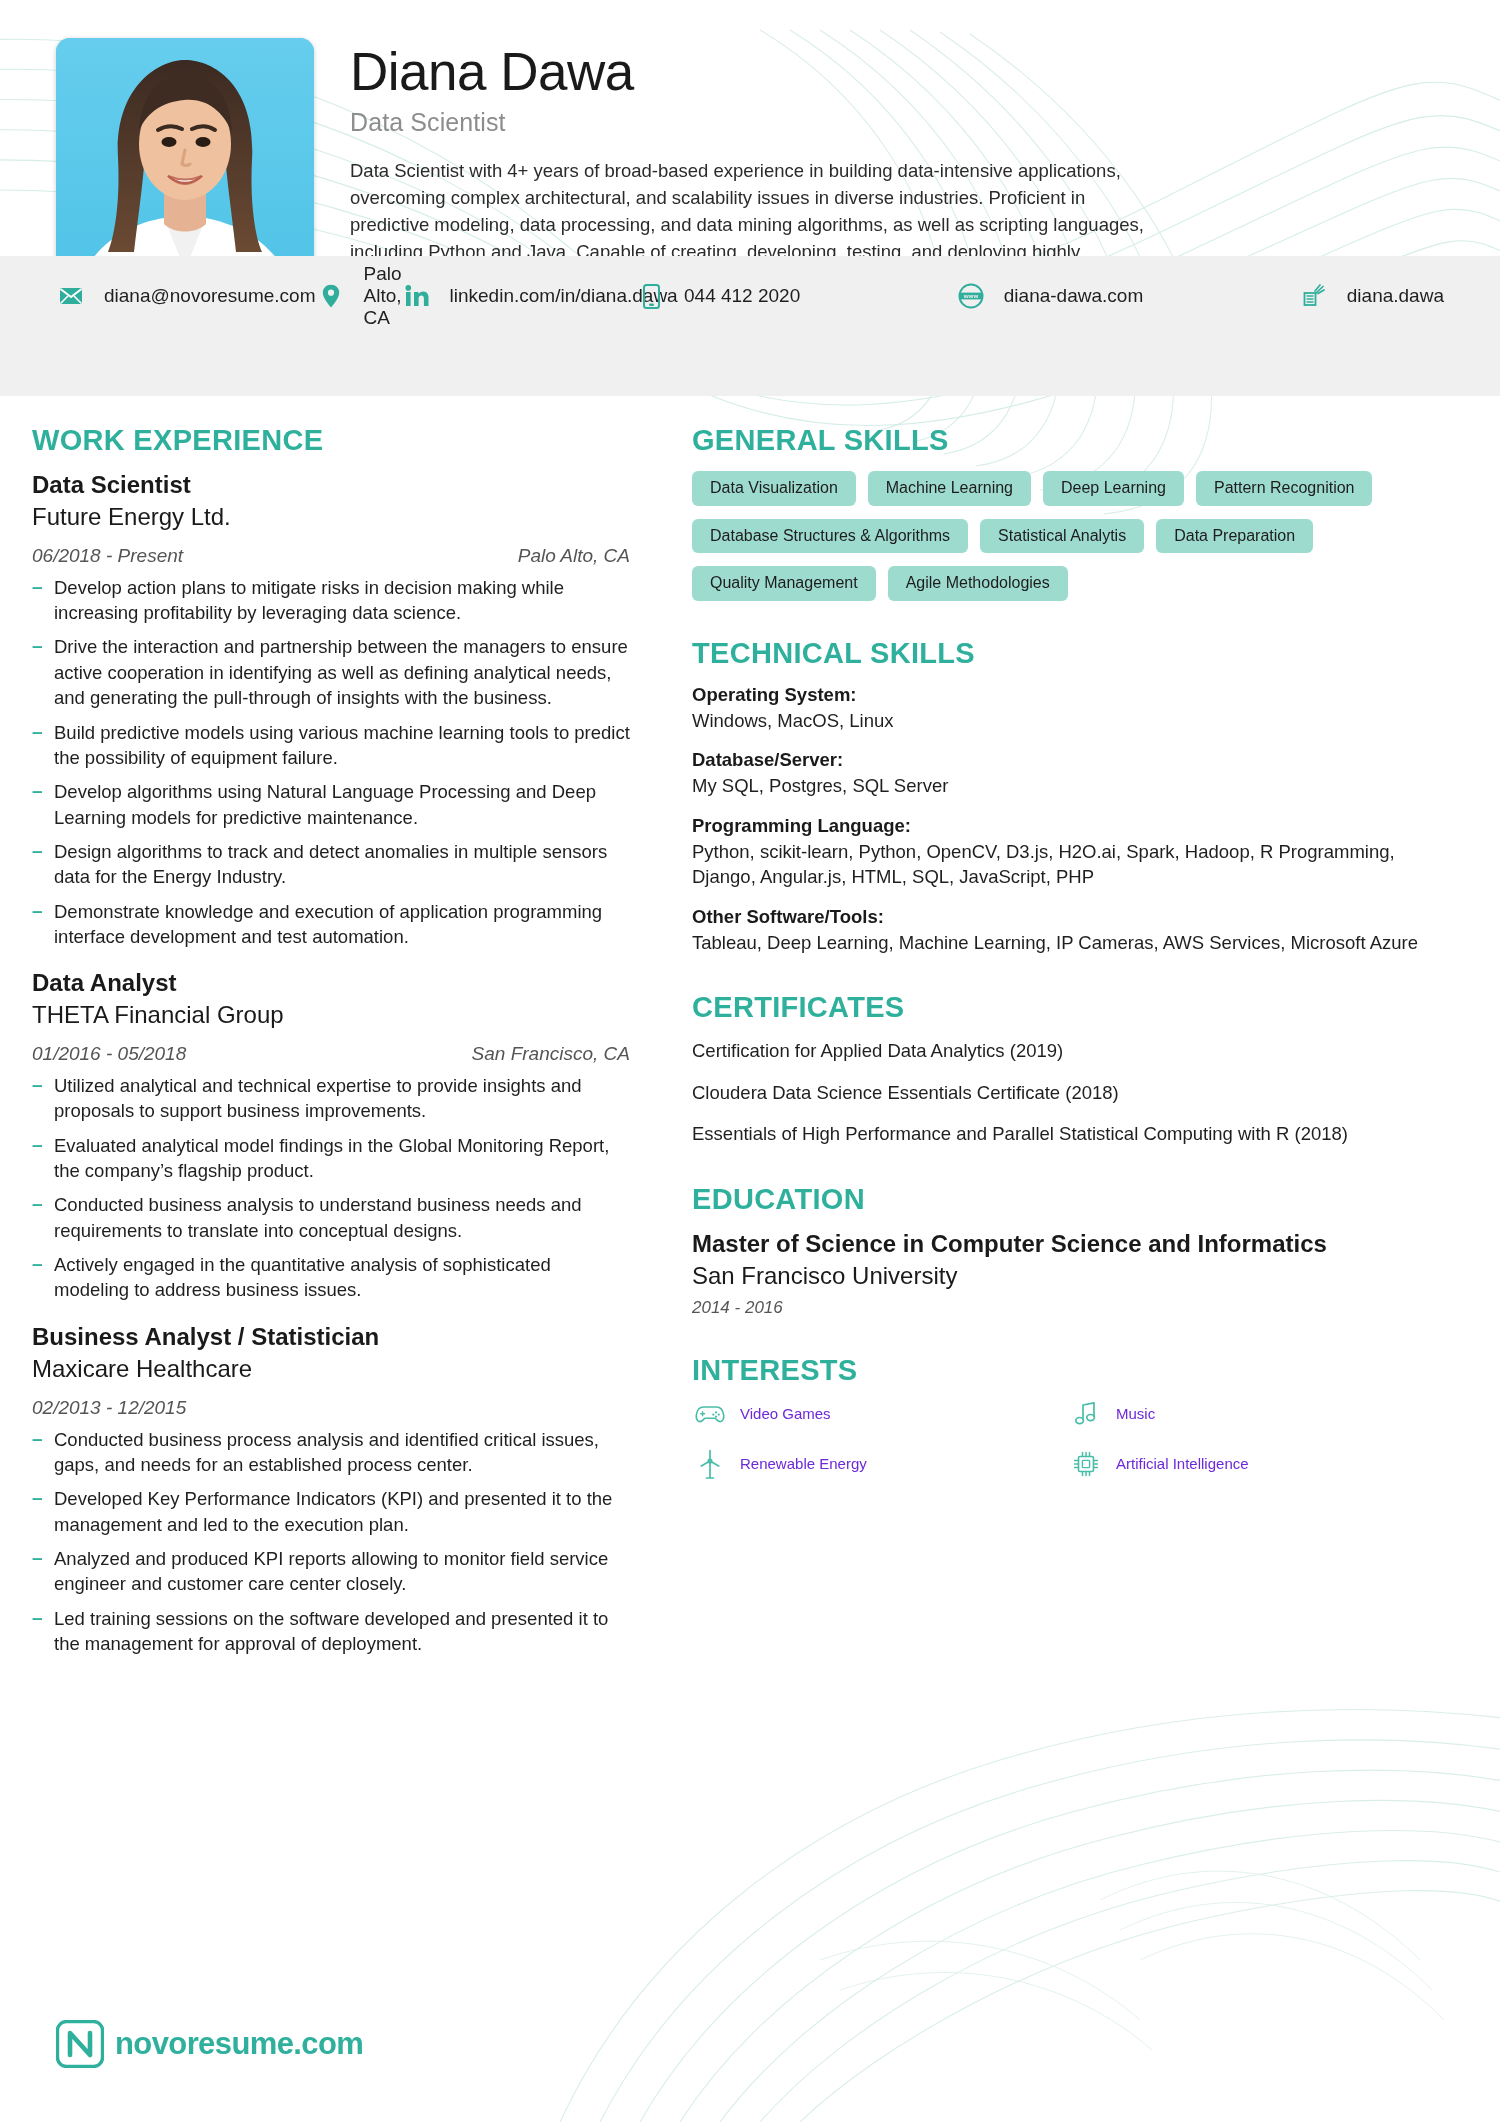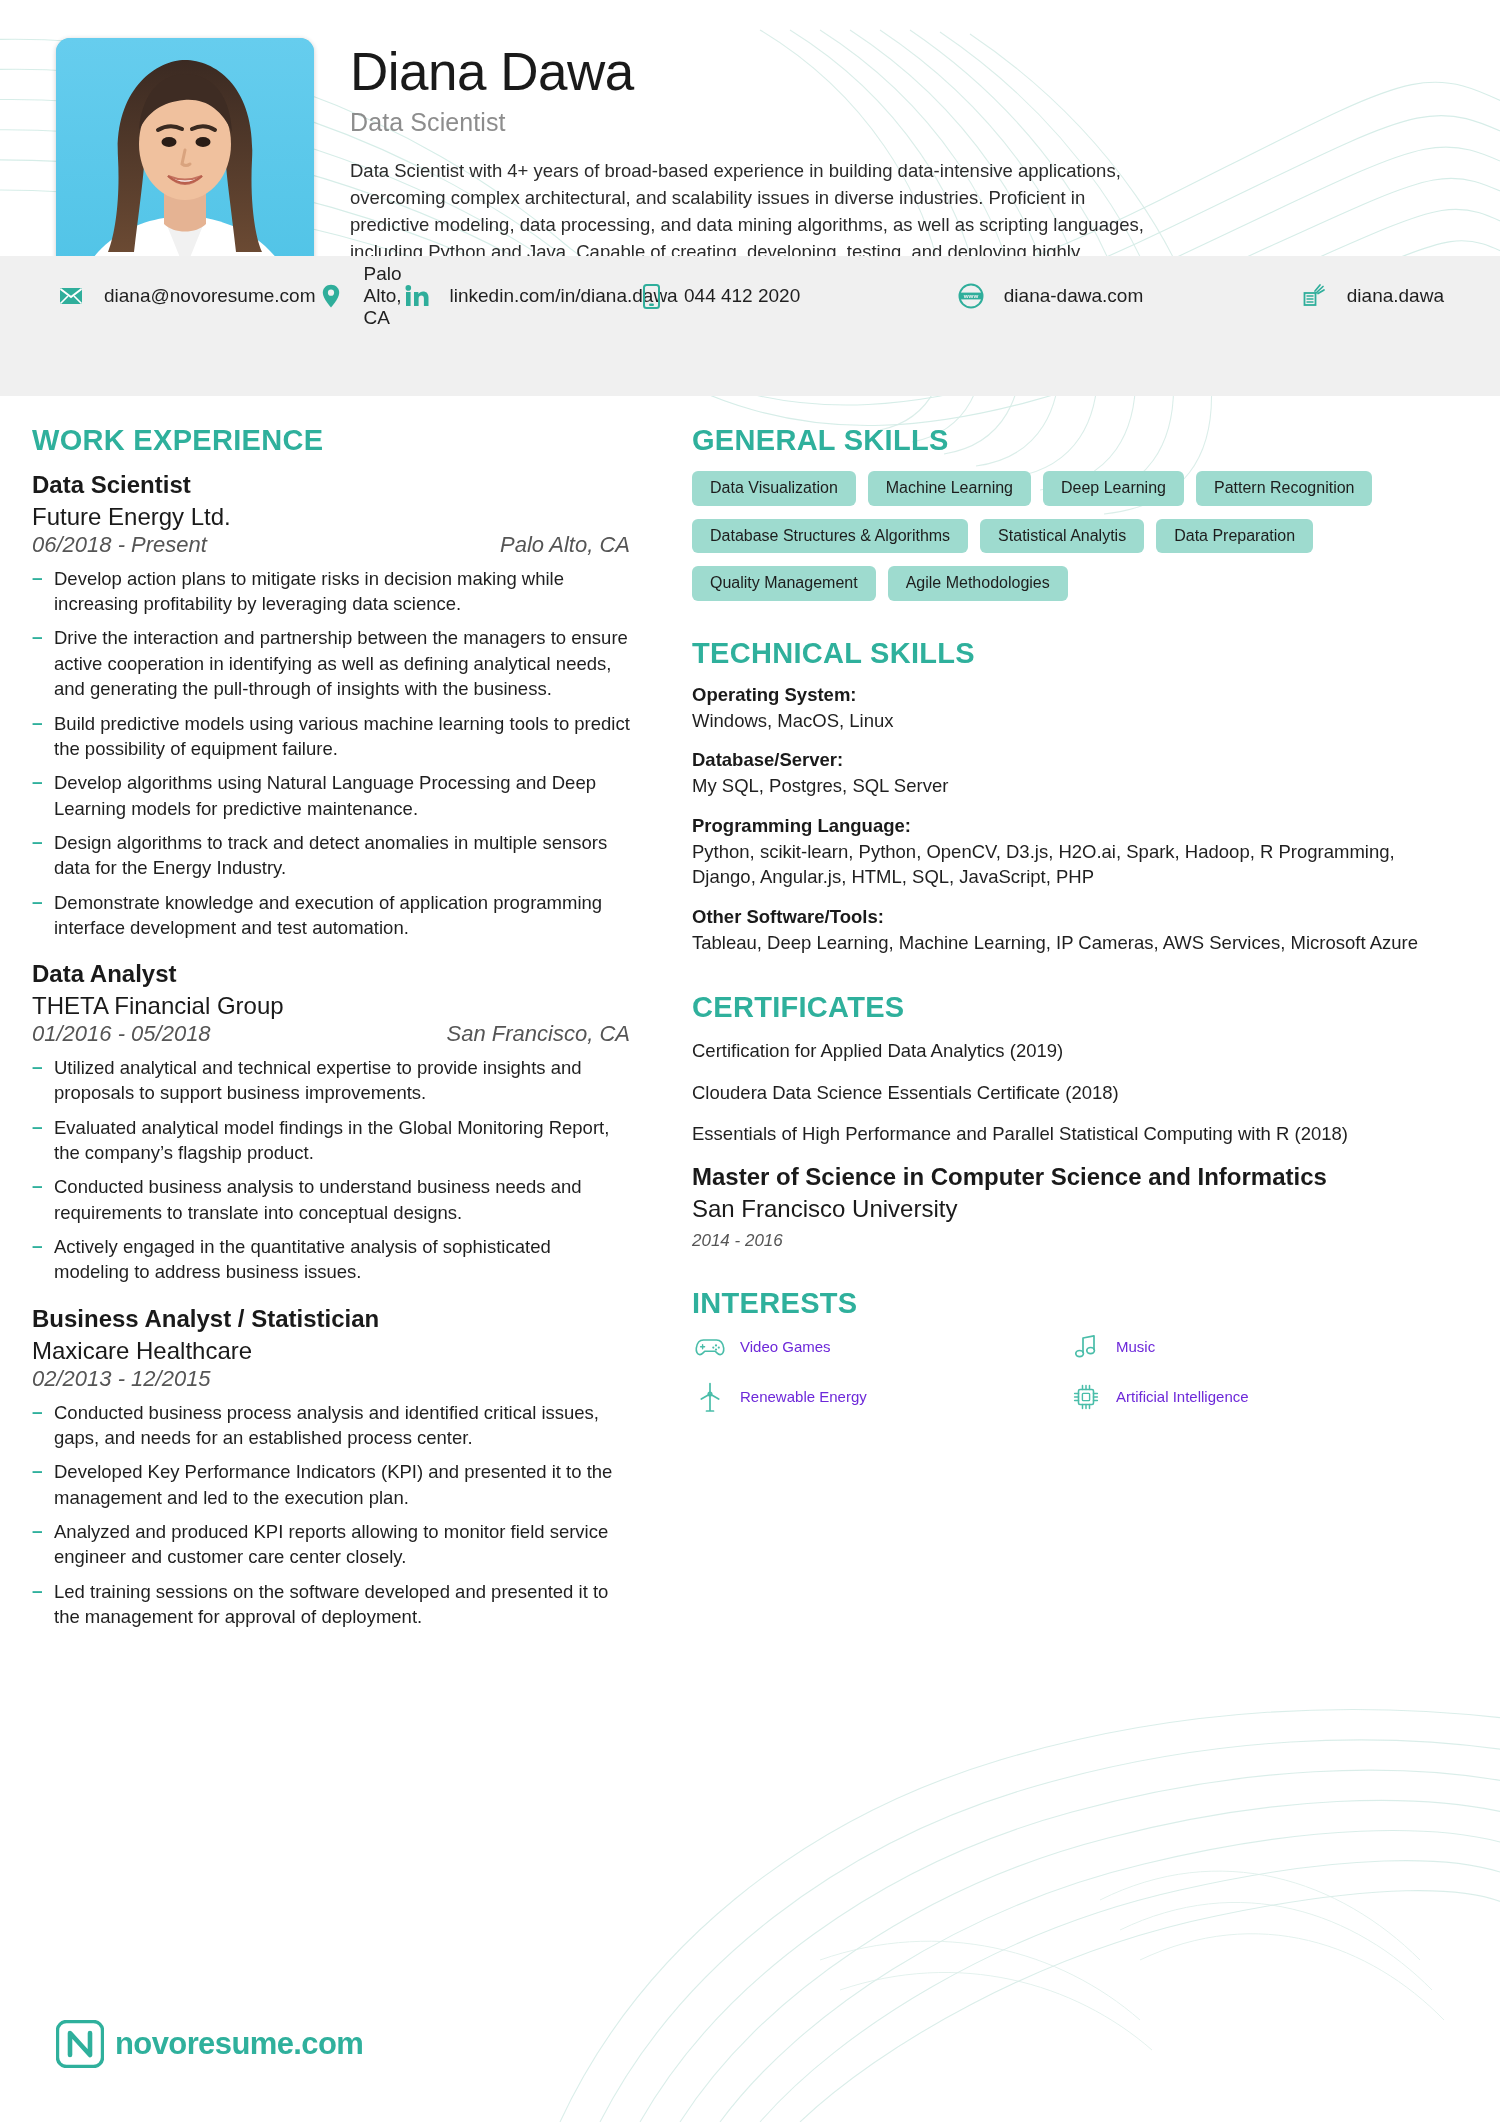--- a/index.html
+++ b/index.html
@@ -132,23 +132,23 @@
     font-size: 24px;
     font-weight: 400;
     color: #1a1a1a;
     line-height: 1.25;
     margin-top: 2px;
   }
   .job-meta {
     display: flex;
     justify-content: space-between;
     font-style: italic;
-    font-size: 22px;
+    font-size: 19px;
     color: #555;
-    margin-top: 0;
+    margin-top: 13px;
     margin-bottom: 8px;
   }
   ul.bullets { list-style: none; }
   ul.bullets li {
     position: relative;
     padding-left: 22px;
     font-size: 18.5px;
     line-height: 1.37;
     color: #1f1f1f;
     margin-bottom: 9px;
@@ -515,20 +515,21 @@
       <div class="tgroup">
         <div class="lbl">Other Software/Tools:</div>
         <div class="val">Tableau, Deep Learning, Machine Learning, IP Cameras, AWS Services, Microsoft Azure</div>
       </div>
 
       <div class="sec-title sp">CERTIFICATES</div>
       <div class="cert">Certification for Applied Data Analytics (2019)</div>
       <div class="cert">Cloudera Data Science Essentials Certificate (2018)</div>
       <div class="cert">Essentials of High Performance and Parallel Statistical Computing with R (2018)</div>
 
+      <div class="sec-title sp">EDUCATION</div>
       <div>
         <div class="edu-degree">Master of Science in Computer Science and Informatics</div>
         <div class="edu-school">San Francisco University</div>
         <div class="edu-years">2014 - 2016</div>
       </div>
 
       <div class="sec-title sp">INTERESTS</div>
       <div class="interests">
 
         <div class="interest">

